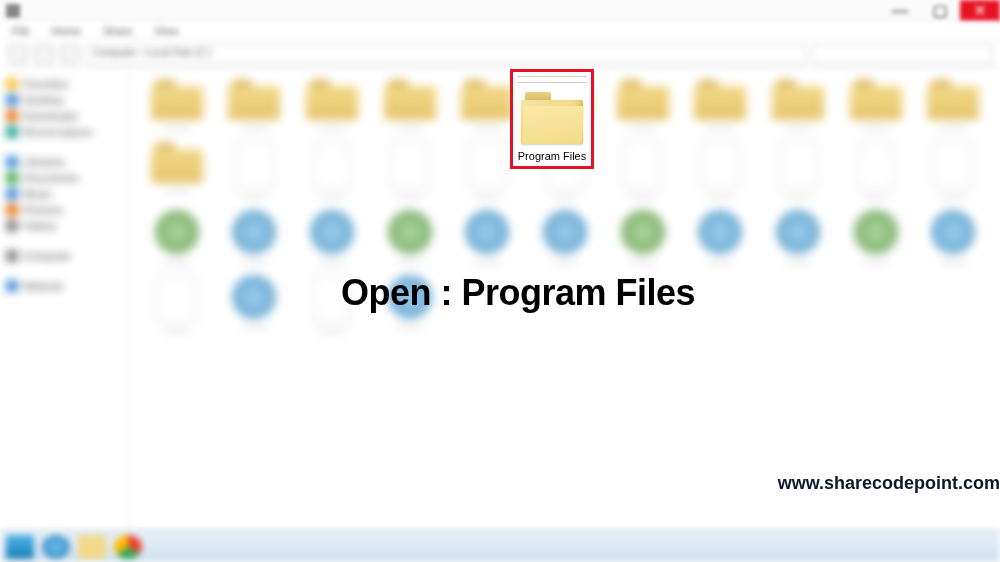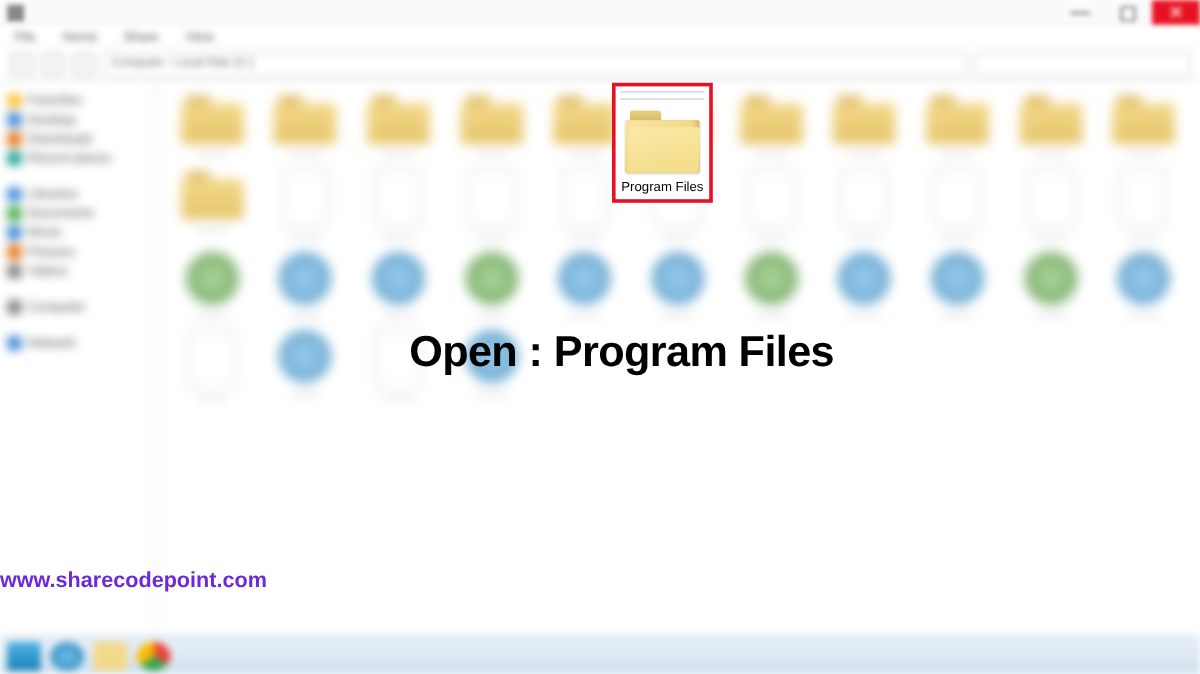--- a/index.html
+++ b/index.html
@@ -190,24 +190,24 @@
       font-weight: 700;
       color: #000;
       z-index: 60;
       letter-spacing: -0.5px;
       padding-left: 36px;
     }
     .overlay-url {
       position: absolute;
       left: 0; right: 0;
       top: 473px;
-      text-align: left;
+      text-align: right;
       font-size: 18px;
       font-weight: 600;
-      color: #6d28d9;
+      color: #0f172a;
       z-index: 60;
     }
 
     
     .taskbar {
       position: absolute;
       left: 0; right: 0; bottom: 0;
       height: 32px;
       background: linear-gradient(#e8f0f8, #cfe0ee);
       border-top: 1px solid #b0c4d4;

